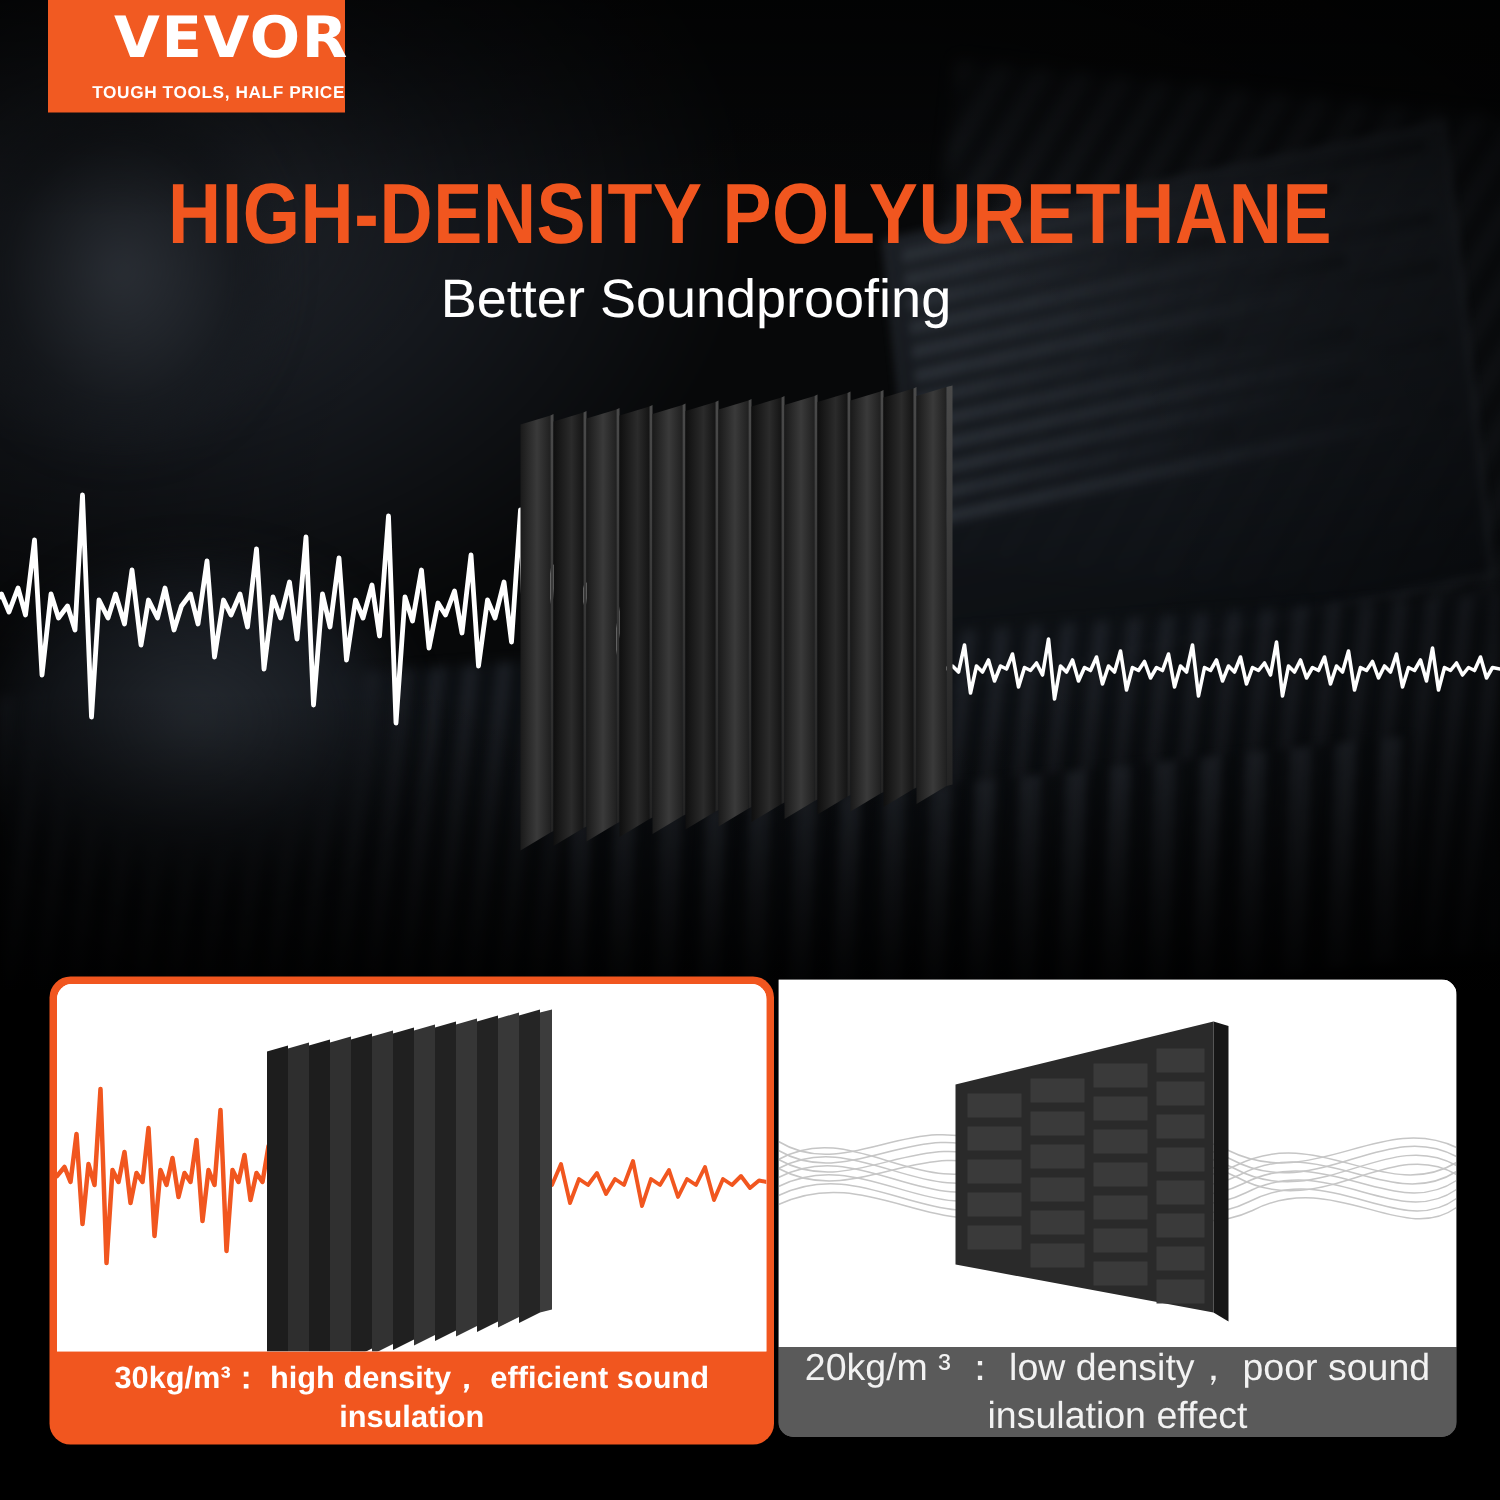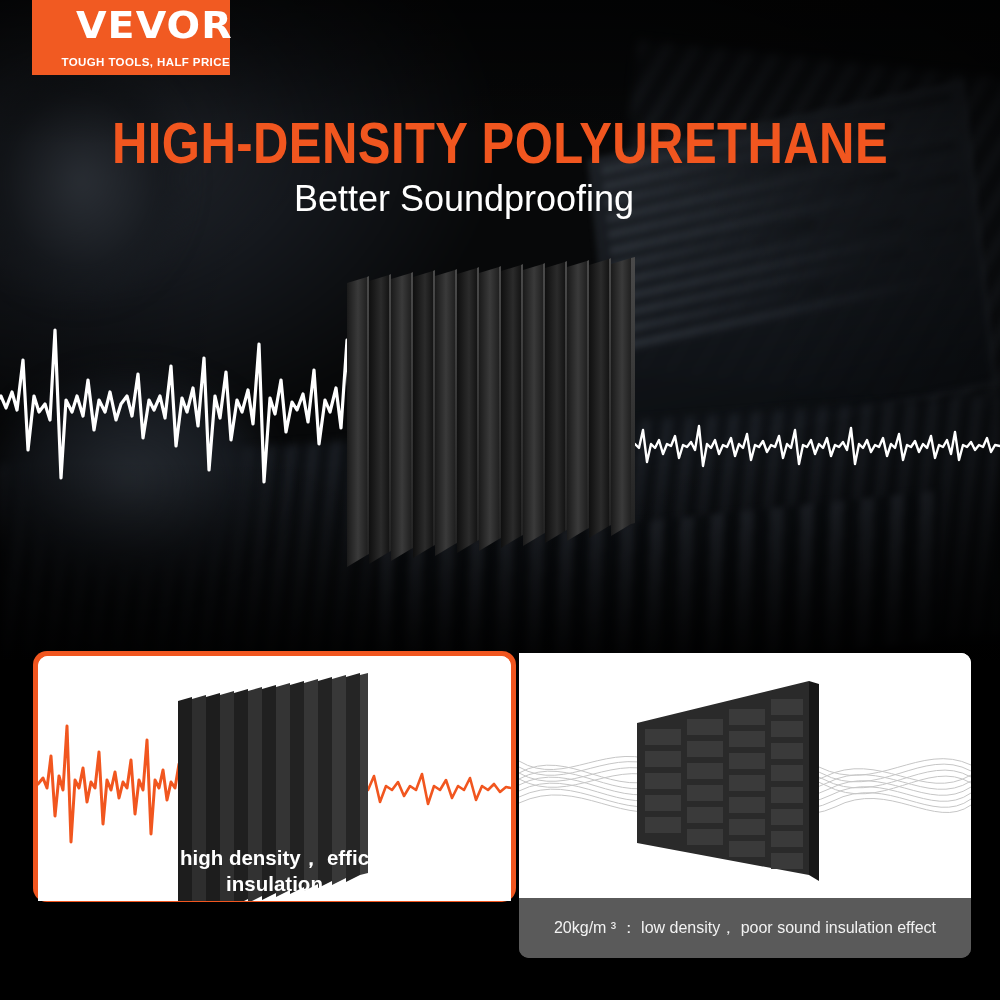--- a/index.html
+++ b/index.html
@@ -59,36 +59,36 @@
         color:#fff;font-size:36px;font-weight:normal;font-family:"Liberation Sans",sans-serif;}
 
   
   .wave-left{position:absolute;left:-5px;top:300px;width:420px;height:210px;z-index:20;}
   .wave-right{position:absolute;left:630px;top:400px;width:375px;height:90px;z-index:20;}
 
   
   .hero-foam{position:absolute;left:345px;top:255px;width:300px;height:360px;z-index:30;}
 
   
-  .card-left{position:absolute;left:33px;top:651px;width:483px;height:251px;
+  .card-left{position:absolute;left:33px;top:651px;width:483px;height:312px;
         background:#f1561f;border-radius:14px;z-index:45;
         box-shadow:0 0 0 0 rgba(0,0,0,0);}
   .card-left .photo{position:absolute;left:5px;top:5px;width:473px;height:245px;
         background:#fff;border-radius:10px 10px 0 0;overflow:hidden;}
   .card-left .cap{position:absolute;left:0;bottom:0;width:483px;height:62px;
         display:flex;align-items:center;justify-content:center;text-align:center;
         color:#fff;font-weight:bold;font-size:20.5px;line-height:1.28;
         font-family:"Liberation Sans",sans-serif;padding:0 14px;box-sizing:border-box;}
 
   .card-right{position:absolute;left:519px;top:653px;width:452px;height:305px;
         border-radius:0 10px 10px 10px;z-index:45;overflow:hidden;background:#5a5a5a;}
   .card-right .photo{position:absolute;left:0;top:0;width:452px;height:245px;background:#fff;overflow:hidden;}
   .card-right .cap{position:absolute;left:0;bottom:0;width:452px;height:60px;background:#5a5a5a;
         display:flex;align-items:center;justify-content:center;text-align:center;
-        color:#f2f2f2;font-weight:normal;font-size:16px;line-height:1.3;
+        color:#f2f2f2;font-weight:normal;font-size:25px;line-height:1.3;
         font-family:"Liberation Sans",sans-serif;padding:0 12px;box-sizing:border-box;}
 
   .fill{position:absolute;left:0;top:0;width:100%;height:100%;}
 </style>
 </head>
 <body>
 
 <div id="stage">
 
   <div class="hero-bg">

